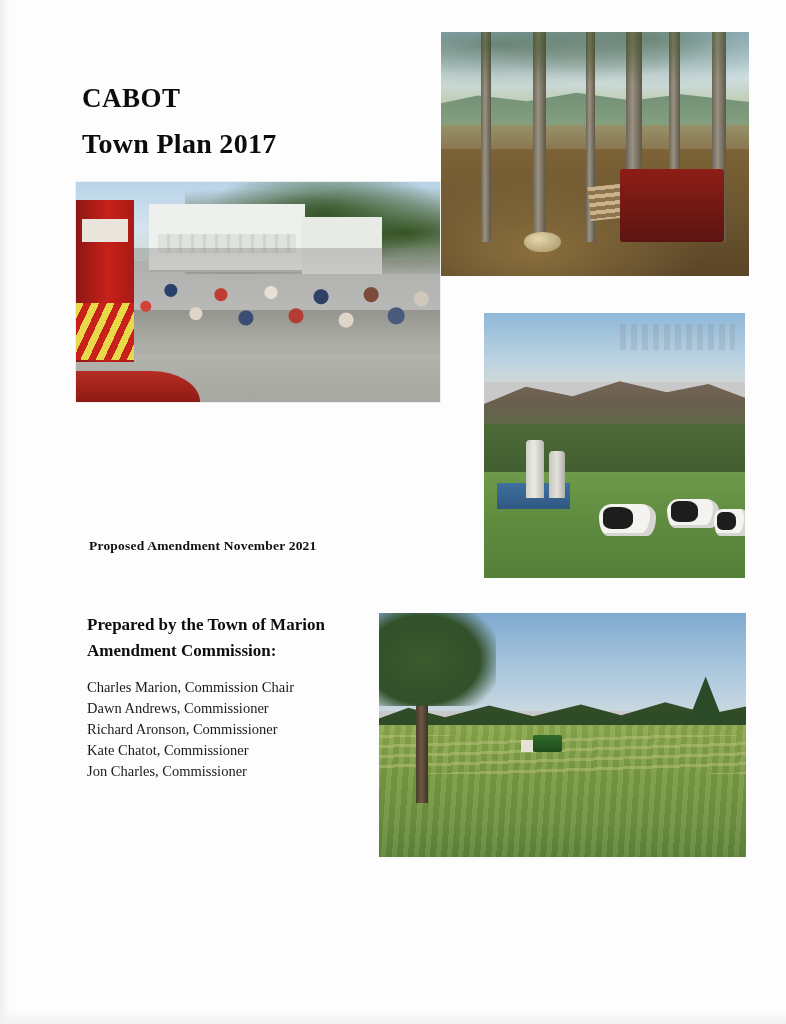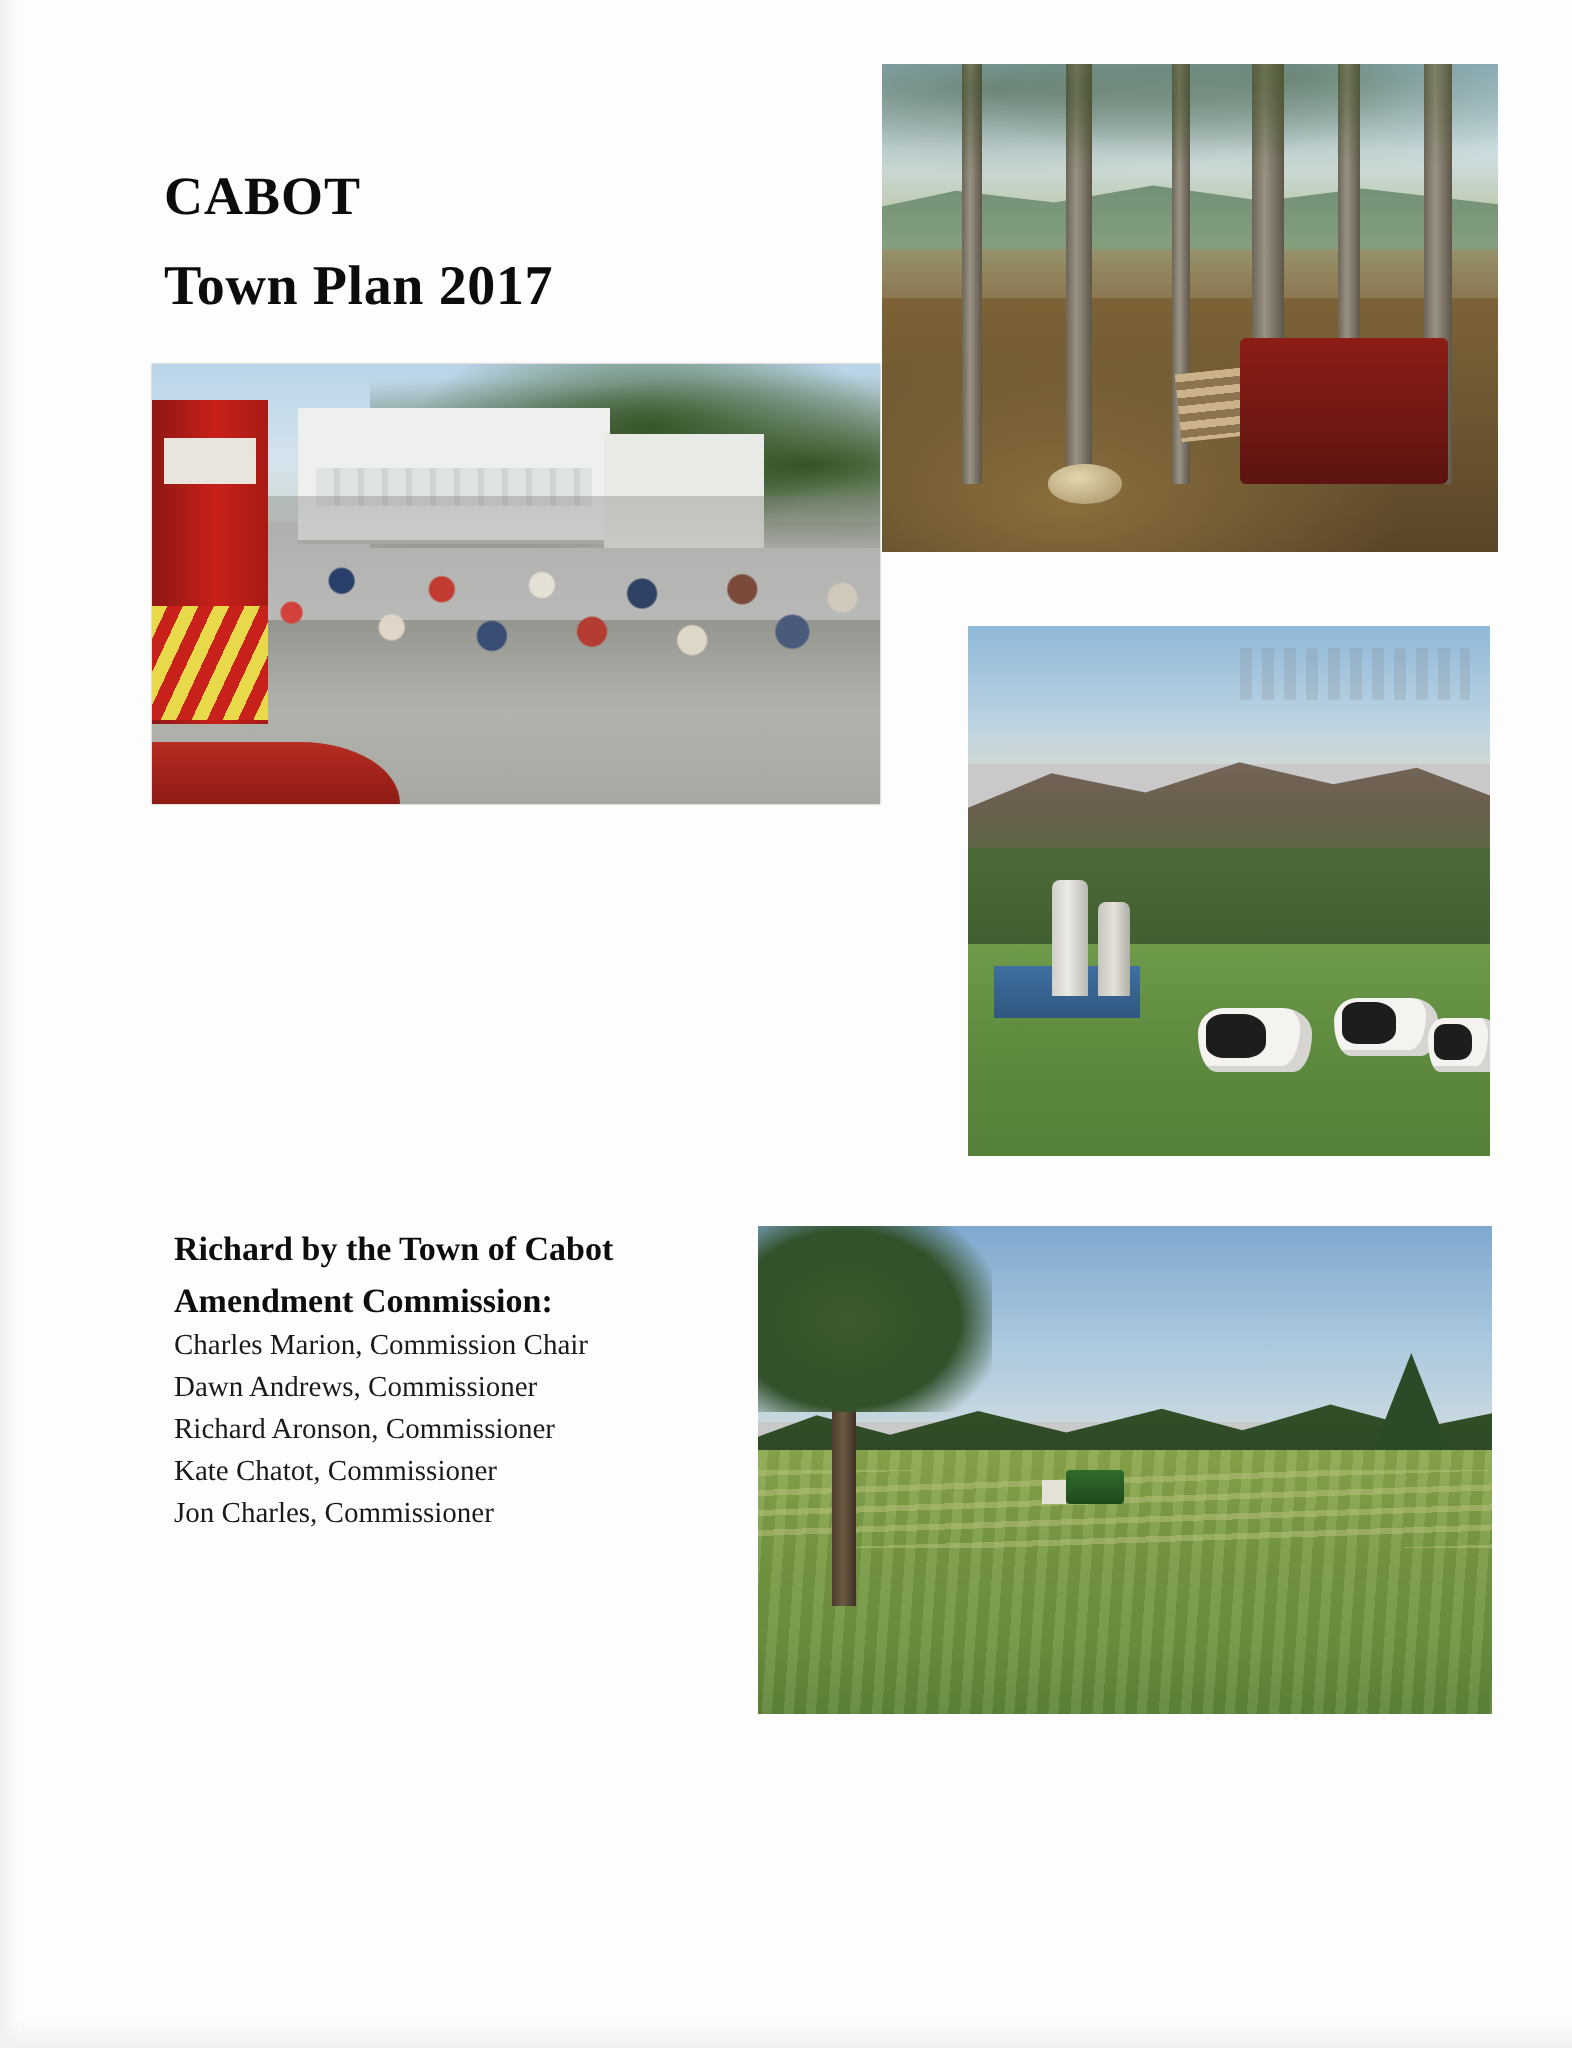--- a/index.html
+++ b/index.html
@@ -65,20 +65,21 @@
     width: 300px;
   }
   .prepared-heading {
     font-family: "Liberation Serif", serif;
     font-weight: bold;
     font-size: 17px;
     line-height: 1.5;
     color: #0d0d0d;
   }
   .commissioners {
+    margin-top: 14px;
   }
   .commissioner {
     font-family: "Liberation Serif", serif;
     font-size: 14.5px;
     line-height: 1.45;
     color: #1a1a1a;
     white-space: nowrap;
   }
 
   
@@ -366,23 +367,24 @@
 </head>
 <body>
 
 <div class="page">
 
   <div class="title-block">
     <div class="title-line1">CABOT</div>
     <div class="title-line2">Town Plan 2017</div>
   </div>
 
+  <div class="amendment">Proposed Amendment November 2021</div>
 
   <div class="prepared-block">
-    <div class="prepared-heading">Richard by the Town of Cabot</div>
+    <div class="prepared-heading">Prepared by the Town of Marion</div>
     <div class="prepared-heading">Amendment Commission:</div>
     <div class="commissioners">
       <div class="commissioner">Charles Marion, Commission Chair</div>
       <div class="commissioner">Dawn Andrews, Commissioner</div>
       <div class="commissioner">Richard Aronson, Commissioner</div>
       <div class="commissioner">Kate Chatot, Commissioner</div>
       <div class="commissioner">Jon Charles, Commissioner</div>
     </div>
   </div>
 

